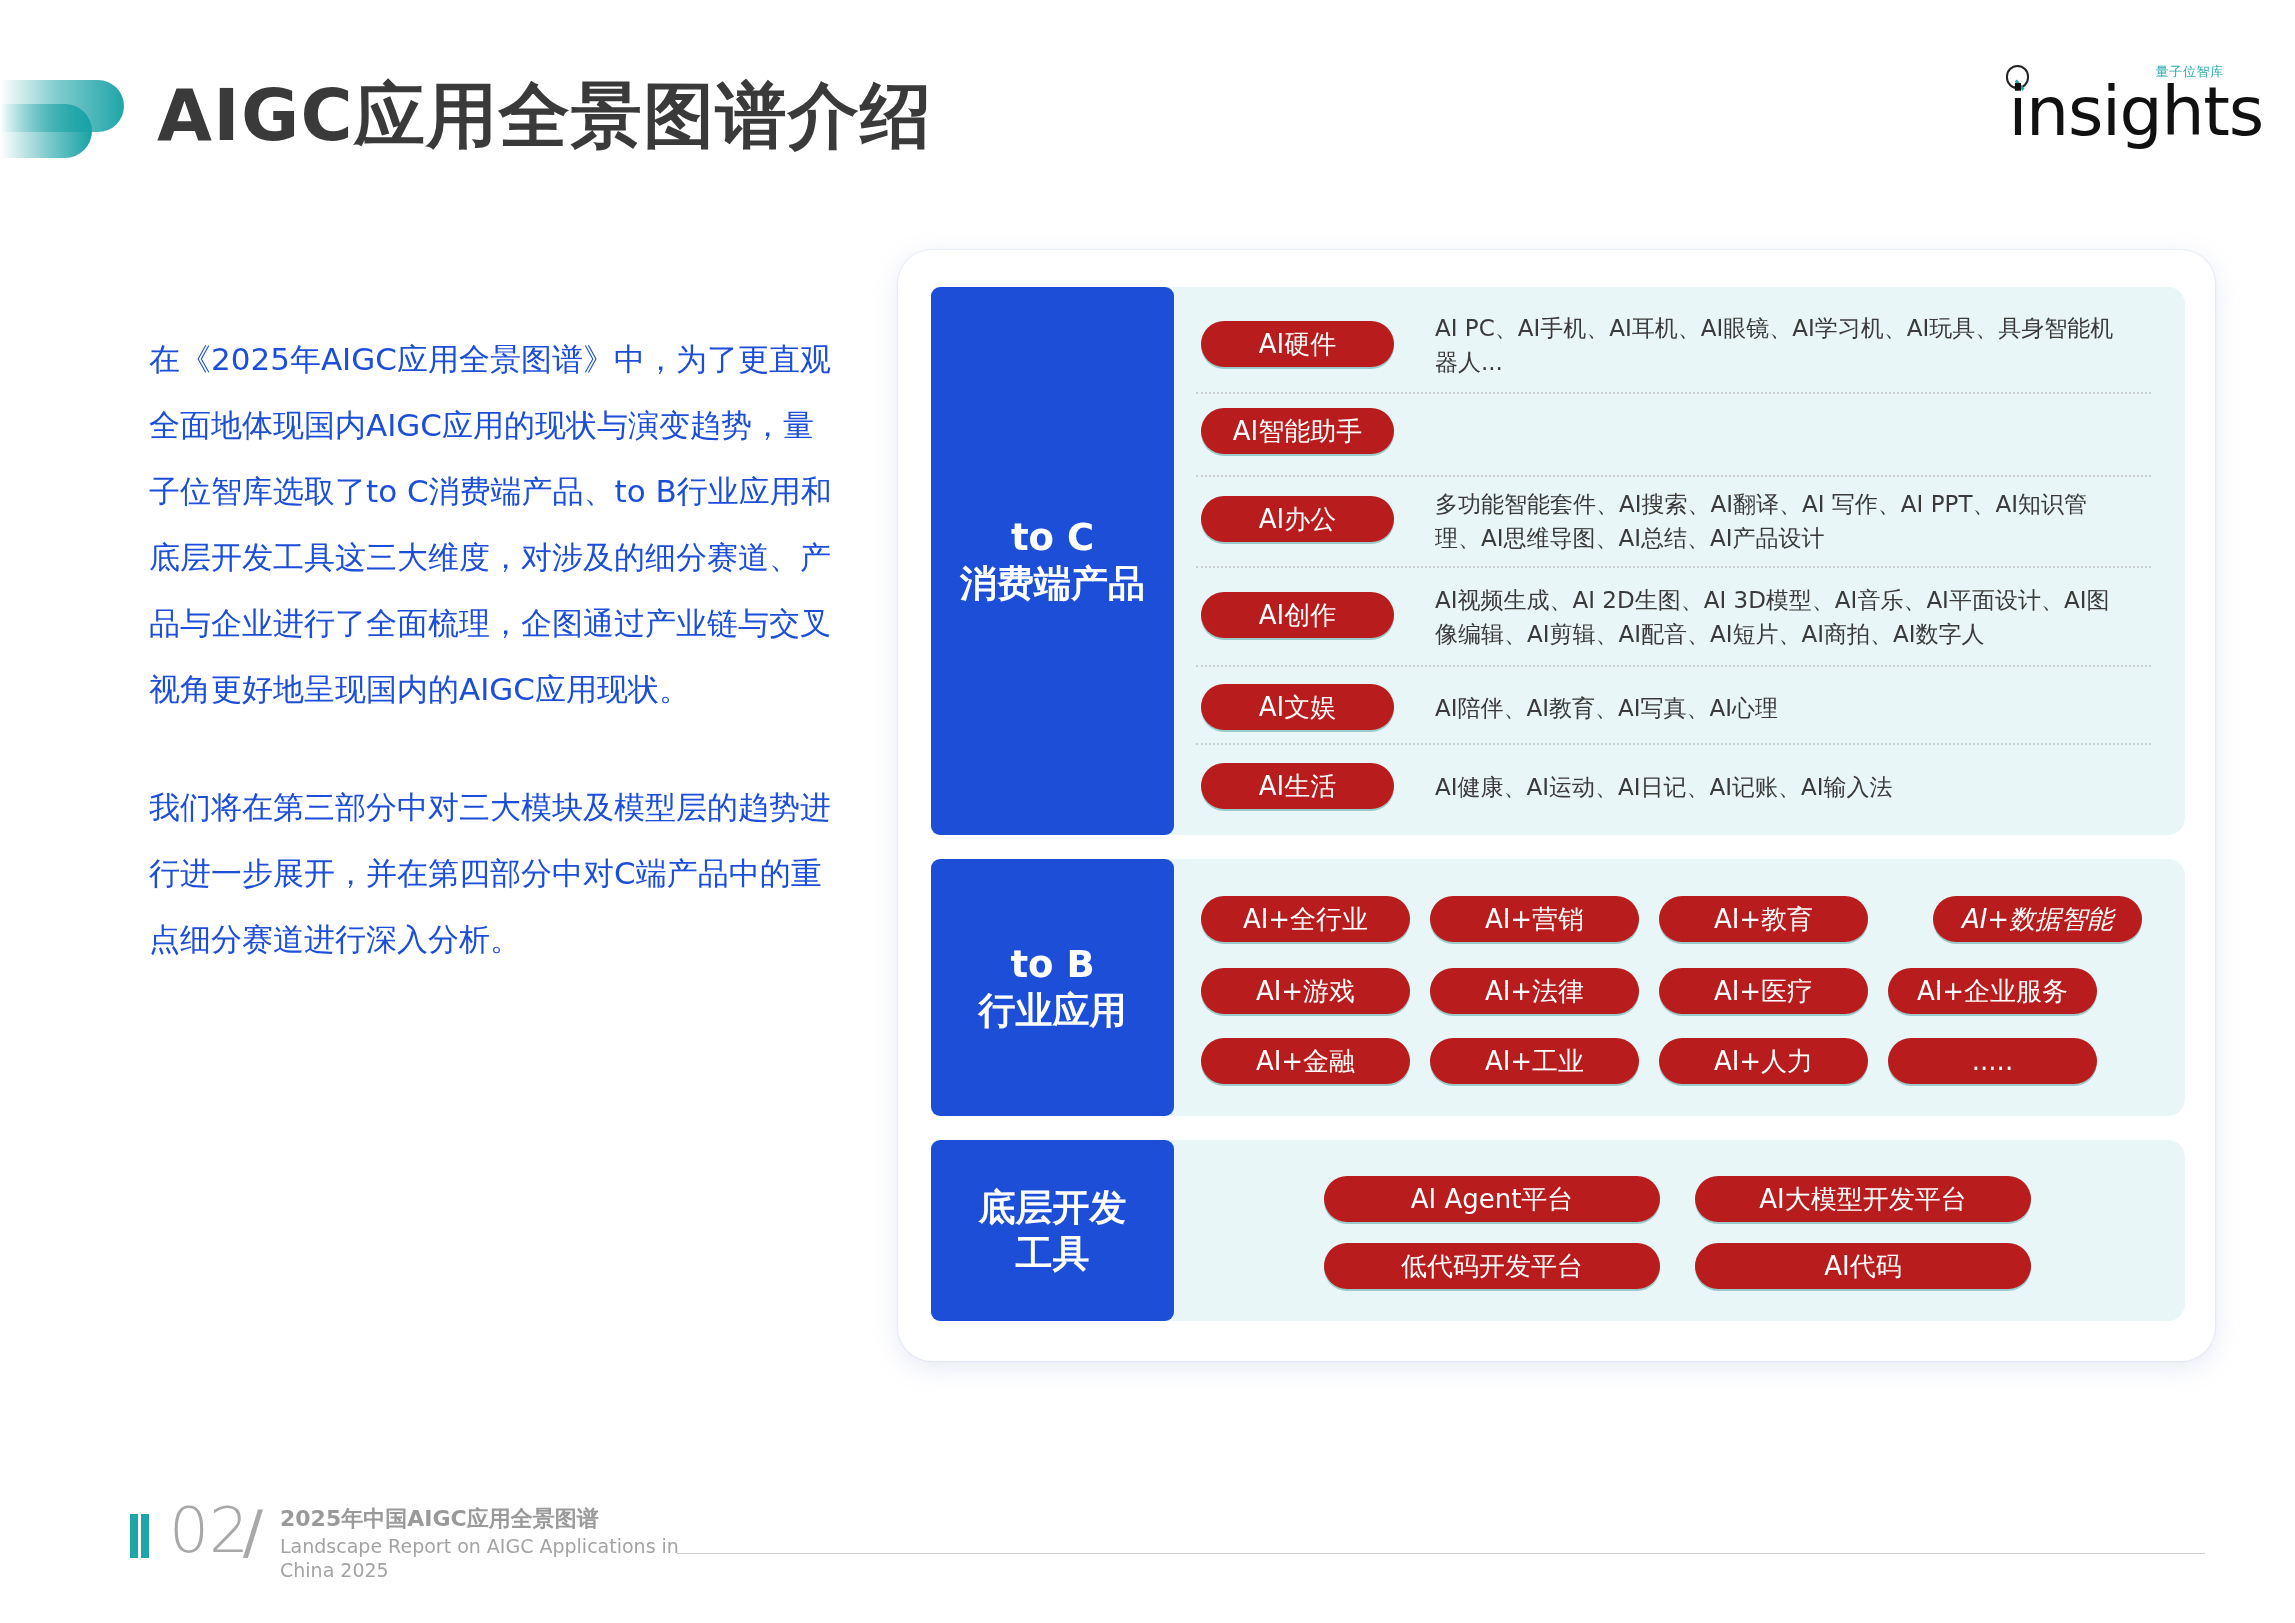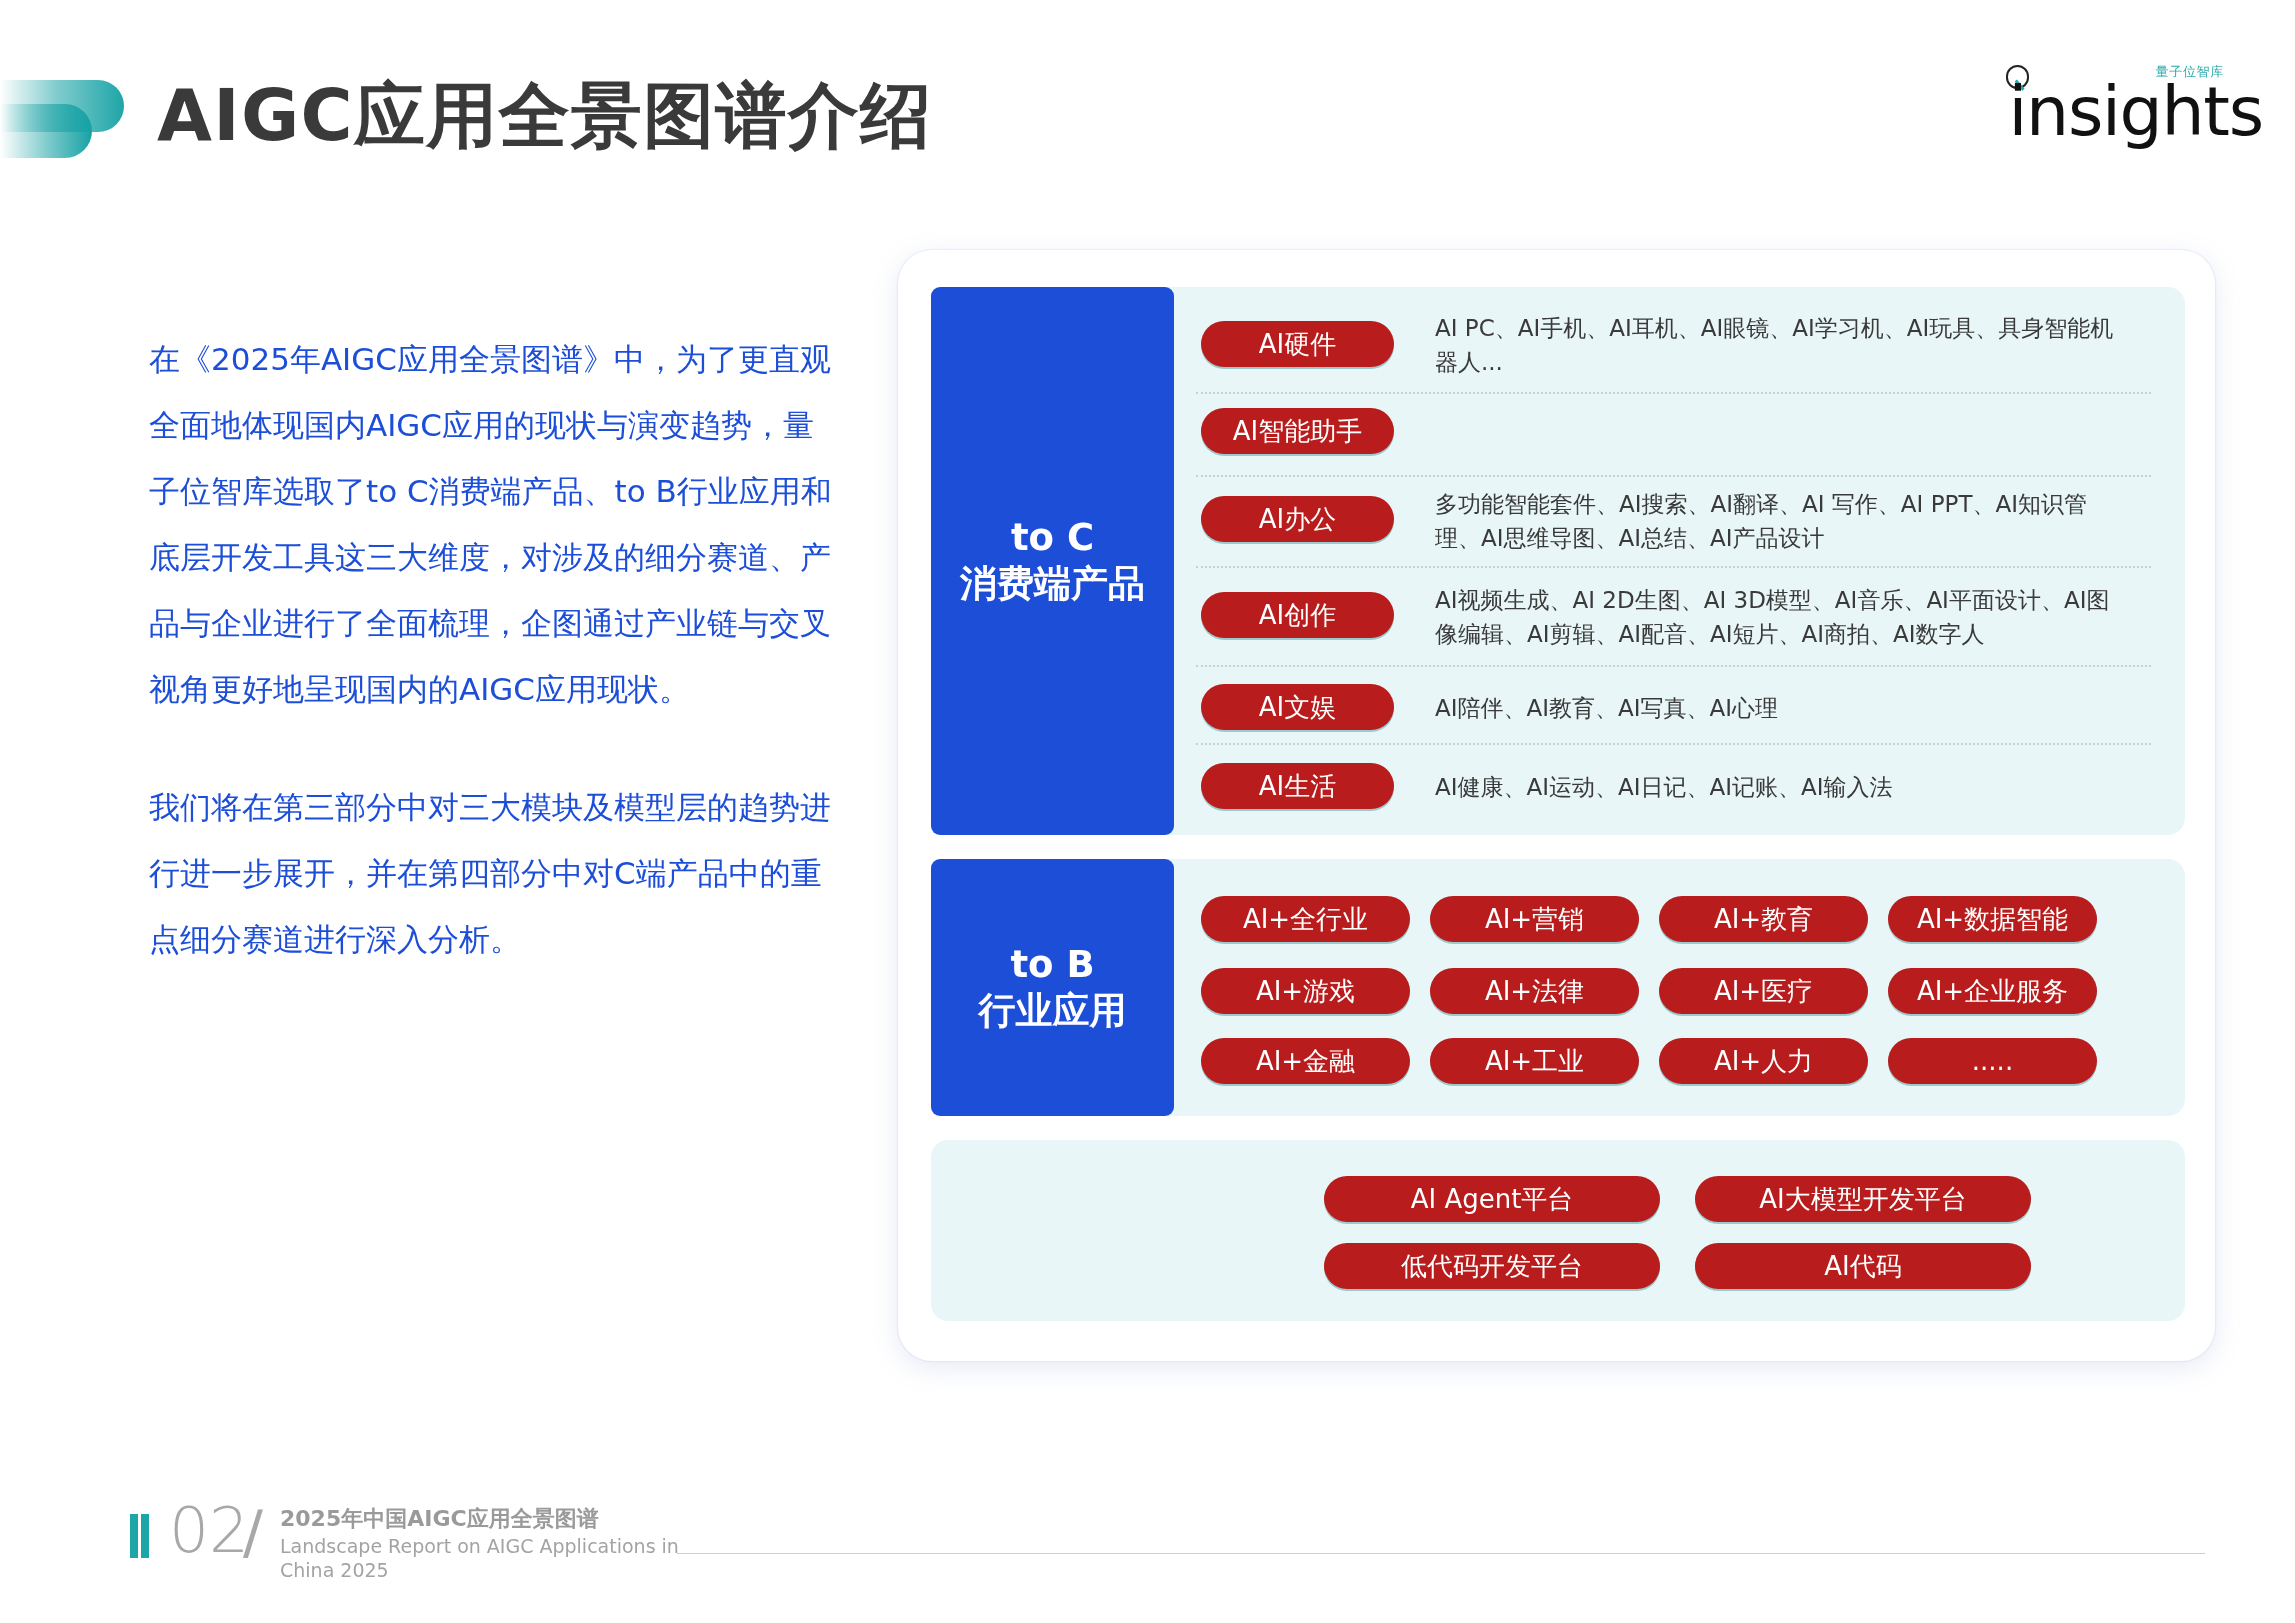--- a/index.html
+++ b/index.html
@@ -93,32 +93,36 @@
   </div>
 
   <div class="section" style="top:609px;height:257px;">
     <div class="sec-label">
       <span>to B</span>
       <span>行业应用</span>
     </div>
     <div class="pill" style="left:270px;top:37px;width:209px;">AI+全行业</div>
     <div class="pill" style="left:499px;top:37px;width:209px;">AI+营销</div>
     <div class="pill" style="left:728px;top:37px;width:209px;">AI+教育</div>
-    <div class="pill" style="left:957px;top:37px;width:209px;">AI+数据智能</div>
+    <div class="pill" style="left:1002px;top:37px;width:209px;font-style:italic;">AI+数据智能</div>
     <div class="pill" style="left:270px;top:109px;width:209px;">AI+游戏</div>
     <div class="pill" style="left:499px;top:109px;width:209px;">AI+法律</div>
     <div class="pill" style="left:728px;top:109px;width:209px;">AI+医疗</div>
     <div class="pill" style="left:957px;top:109px;width:209px;">AI+企业服务</div>
     <div class="pill" style="left:270px;top:179px;width:209px;">AI+金融</div>
     <div class="pill" style="left:499px;top:179px;width:209px;">AI+工业</div>
     <div class="pill" style="left:728px;top:179px;width:209px;">AI+人力</div>
     <div class="pill" style="left:957px;top:179px;width:209px;">.....</div>
   </div>
 
   <div class="section" style="top:890px;height:181px;">
+    <div class="sec-label">
+      <span>底层开发</span>
+      <span>工具</span>
+    </div>
     <div class="pill" style="left:393px;top:36px;width:336px;">AI Agent平台</div>
     <div class="pill" style="left:764px;top:36px;width:336px;">AI大模型开发平台</div>
     <div class="pill" style="left:393px;top:103px;width:336px;">低代码开发平台</div>
     <div class="pill" style="left:764px;top:103px;width:336px;">AI代码</div>
   </div>
 </div>
 
 <div class="abs footer-bar"></div>
 <div class="abs footer-bar2"></div>
 <div class="abs footer-num">02</div>

